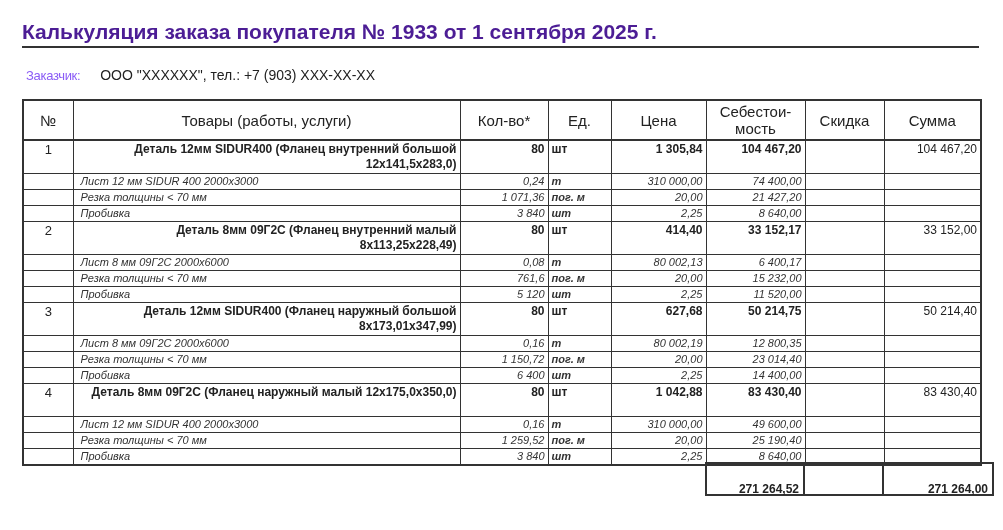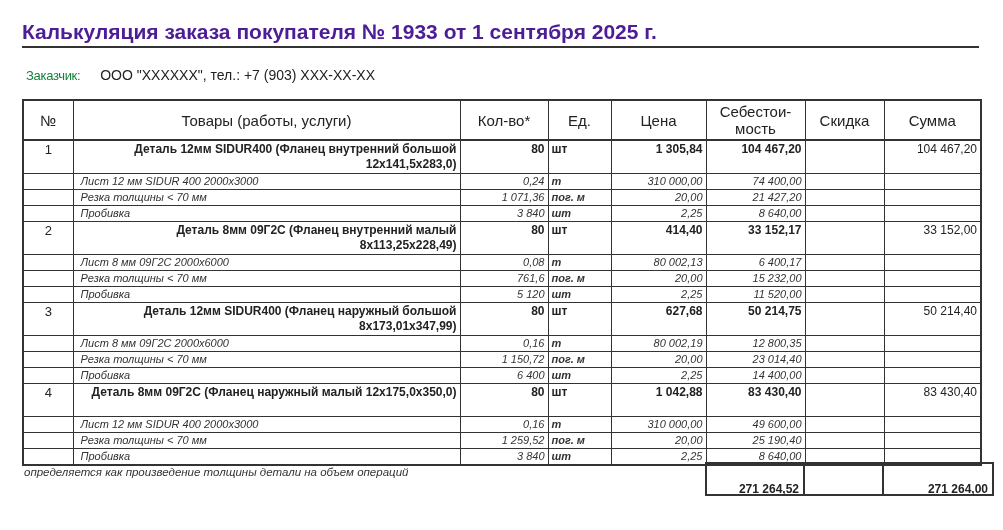--- a/index.html
+++ b/index.html
@@ -1,19 +1,19 @@
 <!DOCTYPE html>
 <html><head>
 <meta charset="utf-8">
 <style>
   html, body { margin: 0; padding: 0; background: #ffffff; }
   body { width: 1003px; height: 530px; position: relative; overflow: hidden; font-family: "Liberation Sans", sans-serif; color: #222; }
   .title { position: absolute; left: 22px; top: 14px; width: 957px; height: 32px; border-bottom: 2px solid #333; font-size: 21px; font-weight: bold; color: #4c1d95; line-height: 36px; white-space: nowrap; }
   .customer { position: absolute; left: 26px; top: 67px; font-size: 14px; white-space: nowrap; }
-  .customer .lbl { font-size: 13px; color: #15803d; margin-right: 16px; letter-spacing: -0.3px; }
+  .customer .lbl { font-size: 13px; color: #8b5cf6; margin-right: 16px; letter-spacing: -0.3px; }
   .customer .val { font-weight: normal; color: #222; }
   table.calc { position: absolute; left: 22px; top: 99px; border-collapse: collapse; table-layout: fixed; width: 958px; border: 2px solid #333; }
   table.calc td, table.calc th { border: 1px solid #333; padding: 0 3px; overflow: hidden; white-space: nowrap; }
   table.calc th { font-weight: normal; font-size: 15px; height: 38px; text-align: center; line-height: 17px; color: #222; border-bottom: 2px solid #333; }
   tr.item td { height: 31px; vertical-align: top; font-size: 12px; line-height: 15px; }
   tr.item td.name { font-weight: bold; white-space: normal; padding-top: 1px; text-align: right; }
   tr.item td.num { text-align: center; font-size: 13px; padding-top: 1px; }
   tr.item td.qty, tr.item td.price, tr.item td.cost { font-weight: bold; text-align: right; font-size: 12px; padding-top: 1px; }
   tr.item td.unit { font-weight: bold; font-size: 12px; padding-top: 1px; }
   tr.item td.sum { text-align: right; font-size: 12px; padding-top: 1px; }
@@ -215,18 +215,17 @@
         <td class="unit">шт</td>
         <td class="r">2,25</td>
         <td class="r">8 640,00</td>
         <td></td>
         <td></td>
       </tr>
     </tbody>
 </table>
 
 <div class="footnote">
-  <div>определяется как произведение толщины детали на объем операций</div>
 </div>
 
 <div class="totals" style="left:705px; width:100px;">271 264,52</div>
 <div class="totals" style="left:803px; width:81px;"></div>
 <div class="totals" style="left:882px; width:112px;">271 264,00</div>
 
 </body></html>

